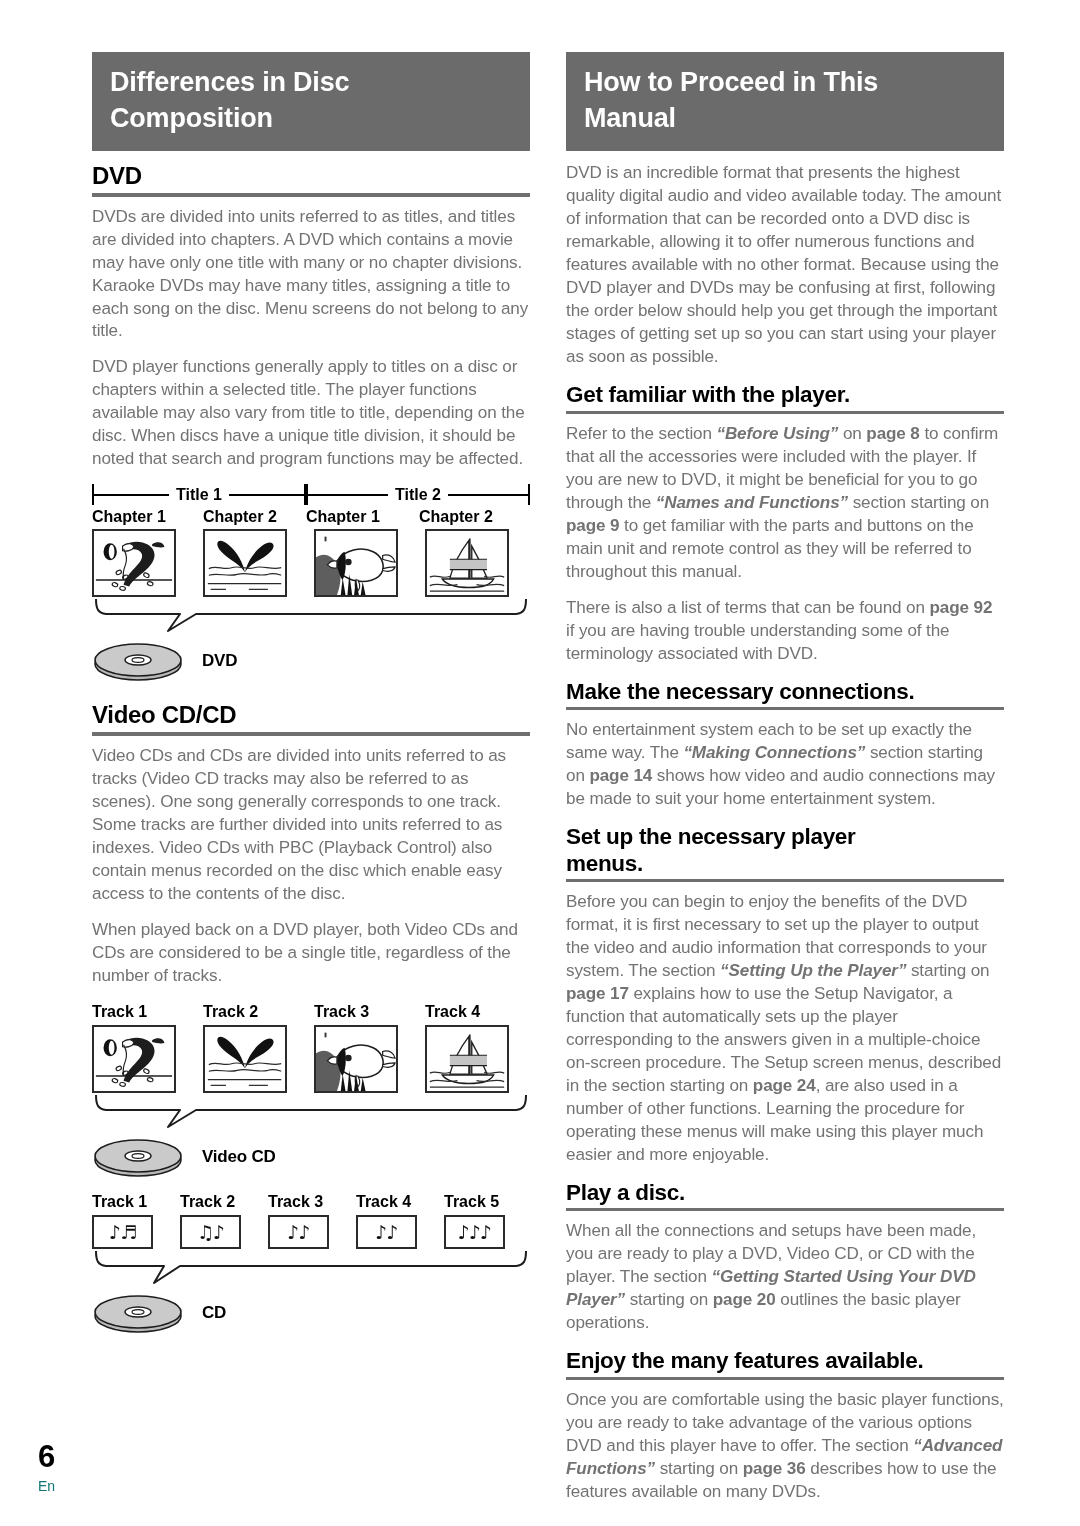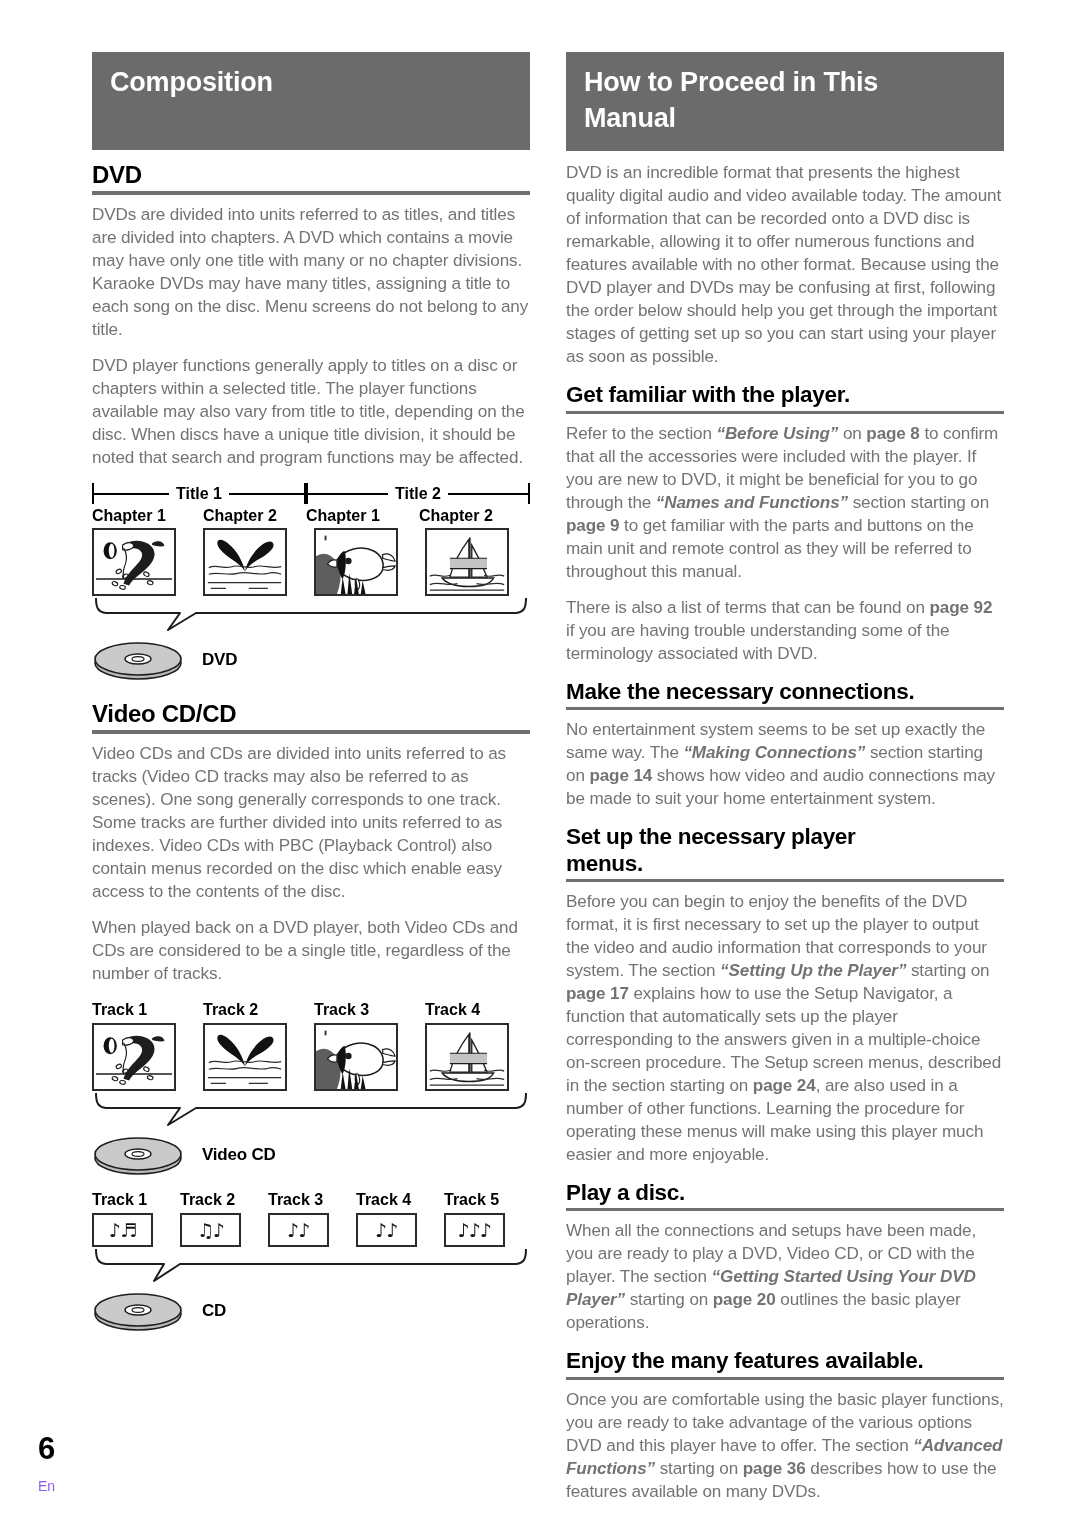--- a/index.html
+++ b/index.html
@@ -110,30 +110,31 @@
     background: #fff;
     display: flex; align-items: center; justify-content: center;
     font-size: 19px; color: #111;
     font-family: "DejaVu Sans", sans-serif;
     letter-spacing: -1px;
   }
 
   
   .folio { position: absolute; left: 38px; bottom: 32px; }
   .folio .num { font-size: 31px; font-weight: bold; color: #000; line-height: 1; }
-  .folio .lang { font-size: 14px; color: #8b5cf6; margin-top: 14px; }
+  .folio .lang { font-size: 14px; color: #0f766e; margin-top: 6px; }
 </style>
 </head>
 <body>
 
 <div class="page">
 
   <div class="col col-left">
 
     <div class="banner">
+      <span>Differences in Disc</span>
       <span class="l2">Composition</span>
     </div>
 
     <div class="sec-head" style="margin-top:11px;">DVD</div>
     <div class="rule"></div>
 
     <p class="body">DVDs are divided into units referred to as titles, and titles are divided into chapters. A DVD which contains a movie may have only one title with many or no chapter divisions. Karaoke DVDs may have many titles, assigning a title to each song on the disc. Menu screens do not belong to any title.</p>
     <p class="body">DVD player functions generally apply to titles on a disc or chapters within a selected title. The player functions available may also vary from title to title, depending on the disc. When discs have a unique title division, it should be noted that search and program functions may be affected.</p>
 
     <div class="figure">
@@ -397,21 +398,21 @@
 
     <p class="body" style="margin-top:11px;">DVD is an incredible format that presents the highest quality digital audio and video available today. The amount of information that can be recorded onto a DVD disc is remarkable, allowing it to offer numerous functions and features available with no other format. Because using the DVD player and DVDs may be confusing at first, following the order below should help you get through the important stages of getting set up so you can start using your player as soon as possible.</p>
 
     <div class="sec-head small">Get familiar with the player.</div>
     <div class="rule thin"></div>
     <p class="body"><span>Refer to the section </span><span class="it">“Before Using”</span><span> on </span><span class="bd">page 8</span><span> to confirm that all the accessories were included with the player. If you are new to DVD, it might be beneficial for you to go through the </span><span class="it">“Names and Functions”</span><span> section starting on </span><span class="bd">page 9</span><span> to get familiar with the parts and buttons on the main unit and remote control as they will be referred to throughout this manual.</span></p>
     <p class="body"><span>There is also a list of terms that can be found on </span><span class="bd">page 92</span><span> if you are having trouble understanding some of the terminology associated with DVD.</span></p>
 
     <div class="sec-head small">Make the necessary connections.</div>
     <div class="rule thin"></div>
-    <p class="body"><span>No entertainment system seems to be set up exactly the same way. The </span><span class="it">“Making Connections”</span><span> section starting on </span><span class="bd">page 14</span><span> shows how video and audio connections may be made to suit your home entertainment system.</span></p>
+    <p class="body"><span>No entertainment system each to be set up exactly the same way. The </span><span class="it">“Making Connections”</span><span> section starting on </span><span class="bd">page 14</span><span> shows how video and audio connections may be made to suit your home entertainment system.</span></p>
 
     <div class="sec-head small"><span>Set up the necessary player</span><br><span>menus.</span></div>
     <div class="rule thin"></div>
     <p class="body"><span>Before you can begin to enjoy the benefits of the DVD format, it is first necessary to set up the player to output the video and audio information that corresponds to your system. The section </span><span class="it">“Setting Up the Player”</span><span> starting on </span><span class="bd">page 17</span><span> explains how to use the Setup Navigator, a function that automatically sets up the player corresponding to the answers given in a multiple-choice on-screen procedure. The Setup screen menus, described in the section starting on </span><span class="bd">page 24</span><span>, are also used in a number of other functions. Learning the procedure for operating these menus will make using this player much easier and more enjoyable.</span></p>
 
     <div class="sec-head small">Play a disc.</div>
     <div class="rule thin"></div>
     <p class="body"><span>When all the connections and setups have been made, you are ready to play a DVD, Video CD, or CD with the player. The section </span><span class="it">“Getting Started Using Your DVD Player”</span><span> starting on </span><span class="bd">page 20</span><span> outlines the basic player operations.</span></p>
 
     <div class="sec-head small">Enjoy the many features available.</div>

